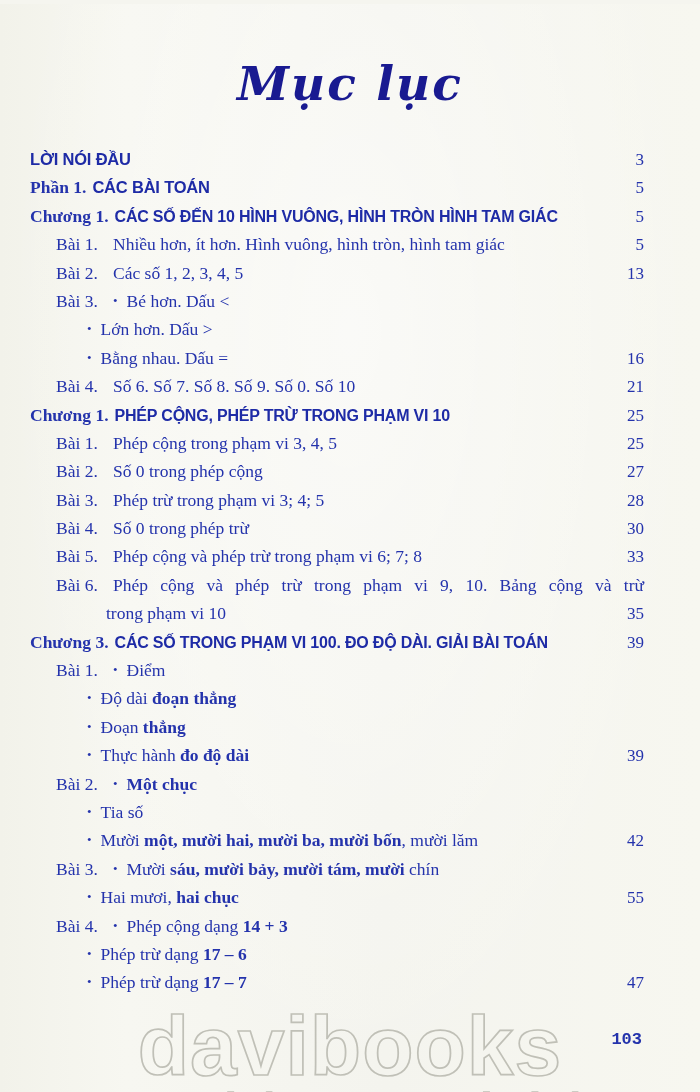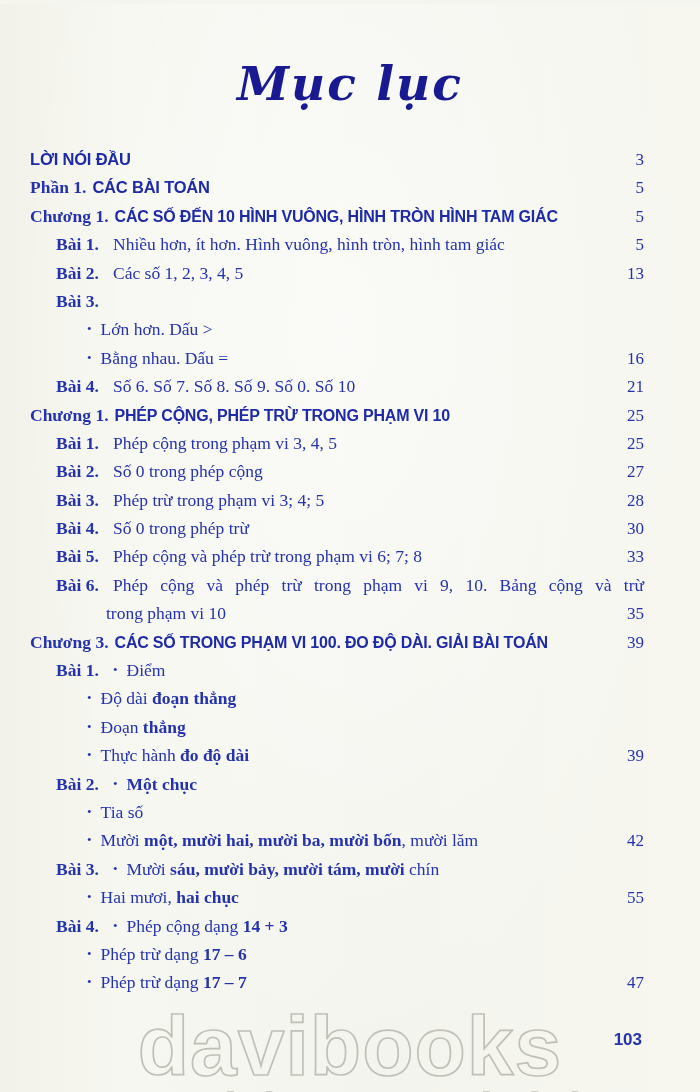--- a/index.html
+++ b/index.html
@@ -39,21 +39,21 @@
   .row.front .seg,.row.part .seg,.row.chapter .seg{
     font-family:"Liberation Sans", sans-serif;
     font-weight:bold;font-size:16.5px;
     letter-spacing:-0.2px;
     color:#1e2ba6;
   }
   .row.chapter .seg{font-size:16px;}
   .row .label{font-weight:bold;margin-right:6px;}
   .row.item,.row.fill{padding-left:40px;}
   .row.item .label,.row.fill .label{
-    font-weight:bold;display:inline-block;width:57px;margin-right:0;
+    font-weight:normal;display:inline-block;width:57px;margin-right:0;
   }
   .row.bullet{padding-left:71px;}
   .row.cont{padding-left:90px;}
   .dot{font-size:13px;margin-right:9px;position:relative;top:-2px;}
   .b{font-weight:bold;}
   .row.fill .text{flex:1;white-space:normal;text-align:justify;text-align-last:justify;}
   .watermark{
     position:absolute;left:0;top:972px;width:700px;
     pointer-events:none;line-height:1;
   }
@@ -70,21 +70,21 @@
     text-align:center;
     margin-top:28px;
   }
   .wm-tagline{
     font-weight:bold;font-size:41px;letter-spacing:4px;
     text-align:center;margin-top:0px;
     transform:translateX(55px);
   }
   .folio{
     position:absolute;right:58px;top:1026px;
-    font-family:Liberation Sans, sans-serif;
+    font-family:Liberation Mono, monospace;
     font-weight:bold;font-size:17px;color:#2433ac;text-align:center;
   }
 </style>
 </head>
 <body>
 
 <div class="sheet">
   <h1 class="title">Mục lục</h1>
 
   <div class="toc">
@@ -107,20 +107,21 @@
         <span class="text"><span class="seg">Nhiều hơn, ít hơn. Hình vuông, hình tròn, hình tam giác</span></span>
         <span class="page">5</span>
       </div>
       <div class="row item">
         <span class="label">Bài 2.</span>
         <span class="text"><span class="seg">Các số 1, 2, 3, 4, 5</span></span>
         <span class="page">13</span>
       </div>
       <div class="row item">
         <span class="label">Bài 3.</span>
+        <span class="text"><span class="dot">•</span><span class="seg">Bé hơn. Dấu &lt;</span></span>
       </div>
       <div class="row bullet">
         <span class="text"><span class="dot">•</span><span class="seg">Lớn hơn. Dấu &gt;</span></span>
       </div>
       <div class="row bullet">
         <span class="text"><span class="dot">•</span><span class="seg">Bằng nhau. Dấu =</span></span>
         <span class="page">16</span>
       </div>
       <div class="row item">
         <span class="label">Bài 4.</span>

